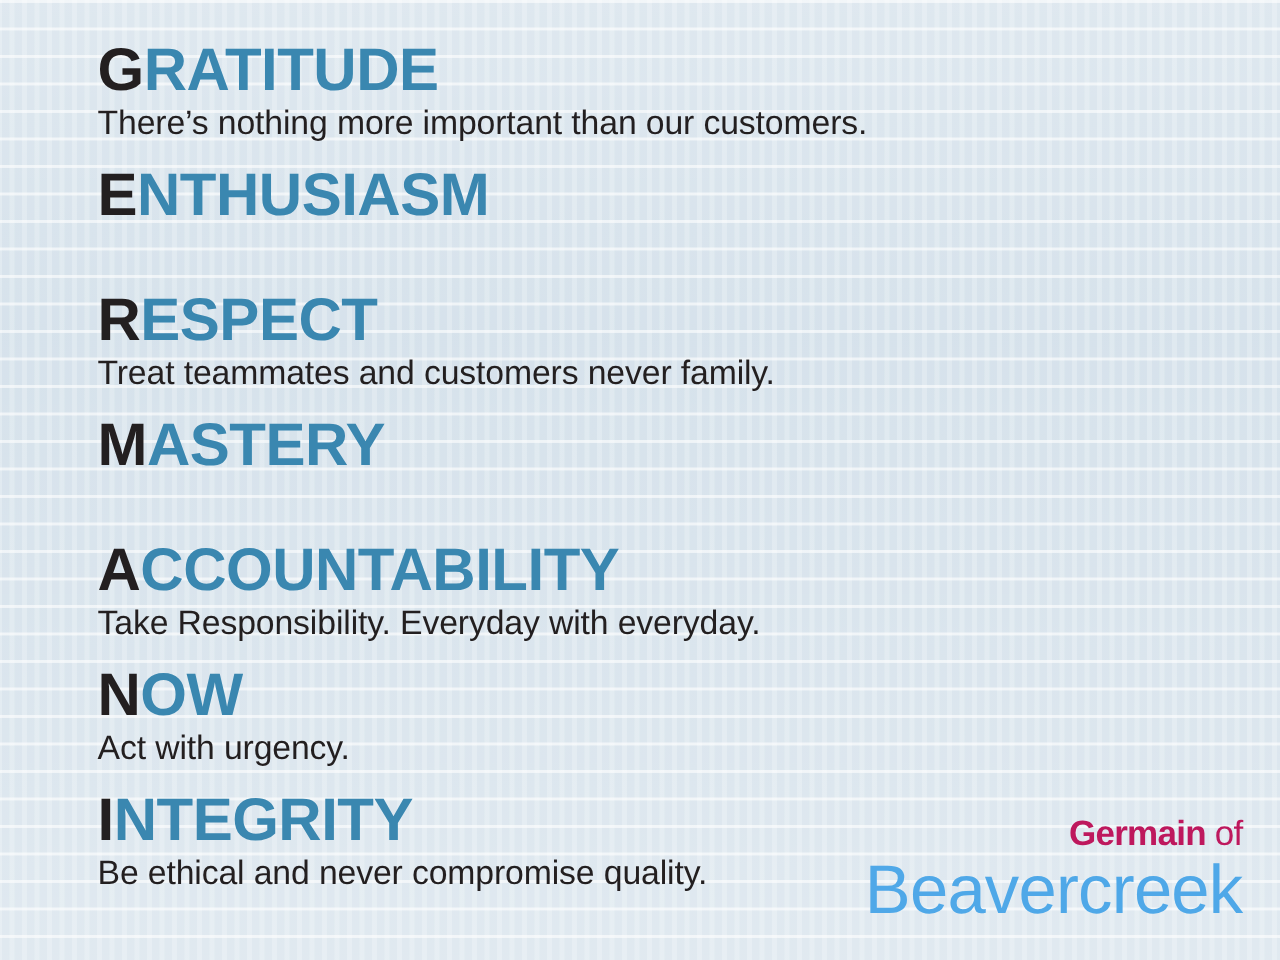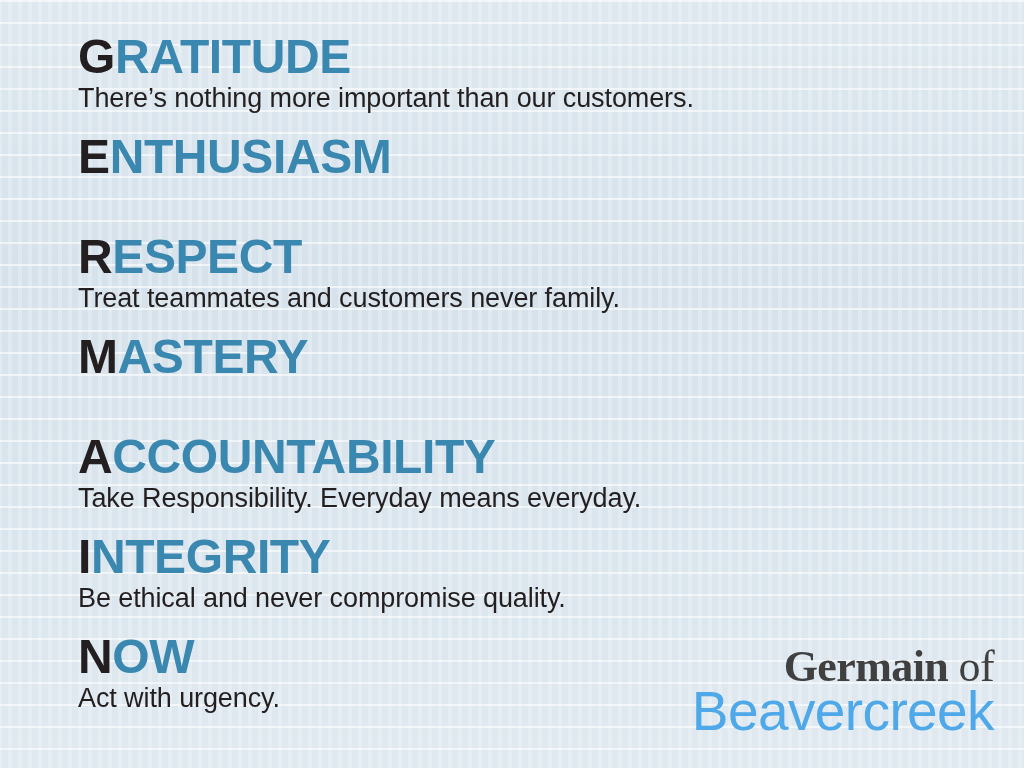--- a/index.html
+++ b/index.html
@@ -120,24 +120,24 @@
   
   #logo {
     position: absolute;
     right: 30px;
     bottom: 34px;
     text-align: right;
     line-height: 1;
   }
 
   #logo-line-1 {
-    font-family: Liberation Serif, serif;
-    font-size: 44px;
+    font-family: Liberation Sans, sans-serif;
+    font-size: 28px;
     line-height: 42px;
-    color: #404040;
+    color: #be185d;
     letter-spacing: -0.6px;
     white-space: nowrap;
   }
 
   #logo-brand {
     font-weight: bold;
   }
 
   #logo-of {
     font-weight: normal;
@@ -177,31 +177,31 @@
       <div class="value-word"><span class="initial">R</span><span class="rest">ESPECT</span></div>
       <p class="value-desc">Treat teammates and customers never family.</p>
     </div>
 
     <div class="value-entry">
       <div class="value-word"><span class="initial">M</span><span class="rest">ASTERY</span></div>
     </div>
 
     <div class="value-entry">
       <div class="value-word"><span class="initial">A</span><span class="rest">CCOUNTABILITY</span></div>
-      <p class="value-desc">Take Responsibility. Everyday means everyday.</p>
+      <p class="value-desc">Take Responsibility. Everyday with everyday.</p>
+    </div>
+
+    <div class="value-entry">
+      <div class="value-word"><span class="initial">N</span><span class="rest">OW</span></div>
+      <p class="value-desc">Act with urgency.</p>
     </div>
 
     <div class="value-entry">
       <div class="value-word"><span class="initial">I</span><span class="rest">NTEGRITY</span></div>
       <p class="value-desc">Be ethical and never compromise quality.</p>
-    </div>
-
-    <div class="value-entry">
-      <div class="value-word"><span class="initial">N</span><span class="rest">OW</span></div>
-      <p class="value-desc">Act with urgency.</p>
     </div>
 
   </div>
 
   <div id="logo">
     <div id="logo-line-1"><span id="logo-brand">Germain</span><span id="logo-of"> of</span></div>
     <div id="logo-line-2">Beavercreek</div>
   </div>
 
 </div>

